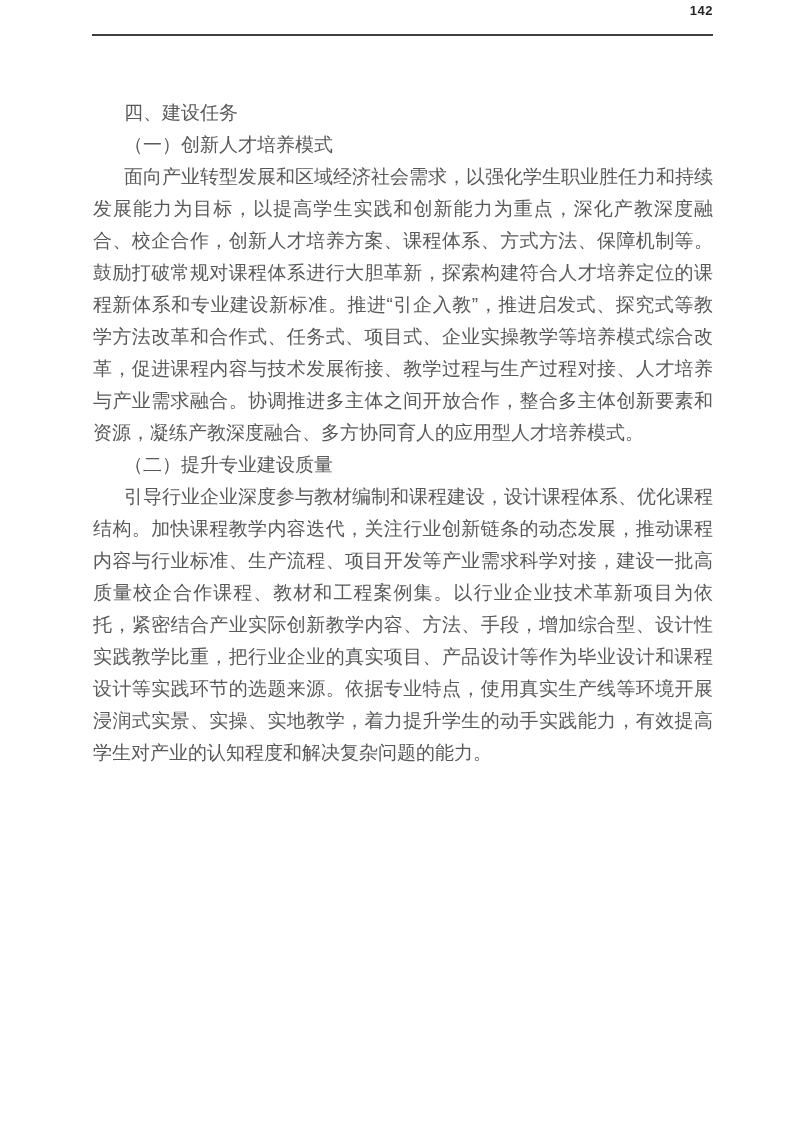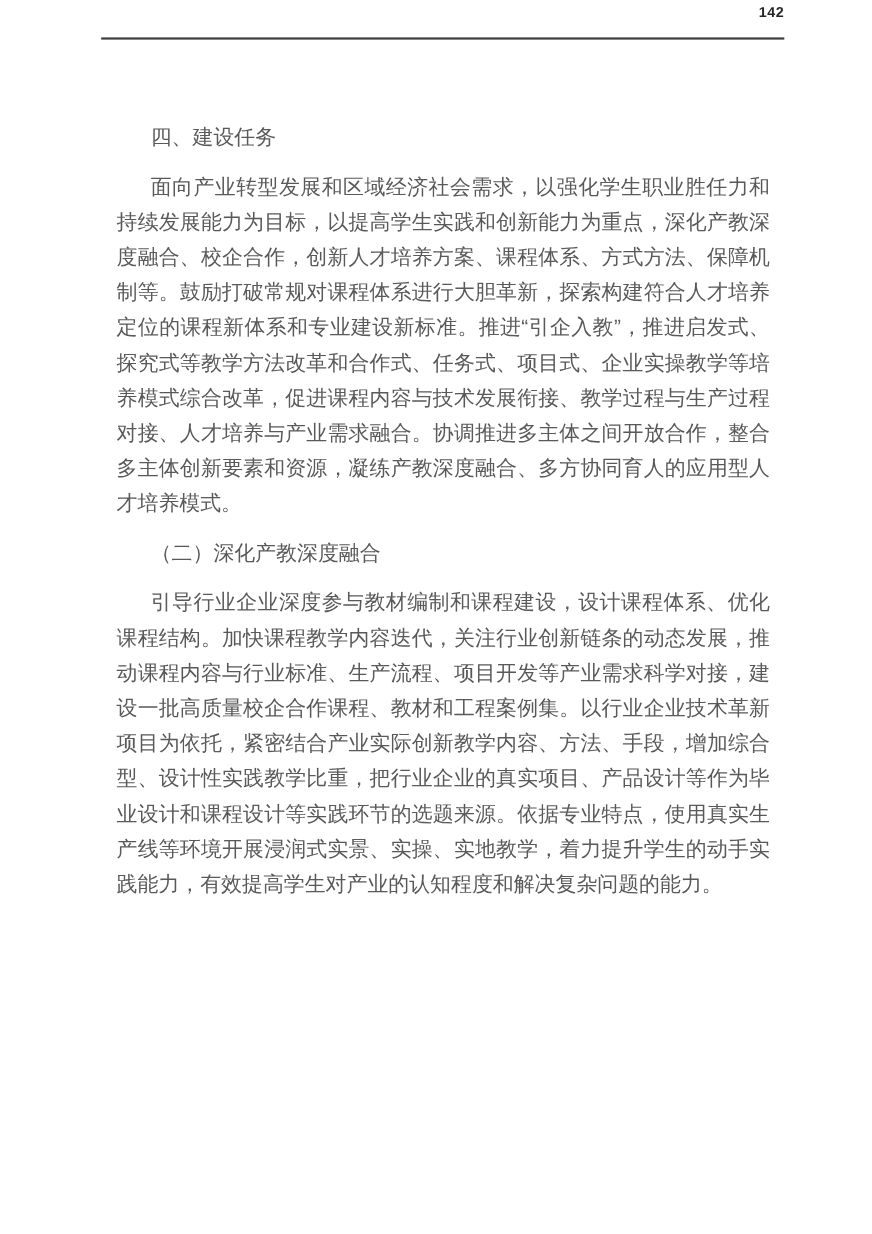--- a/index.html
+++ b/index.html
@@ -36,31 +36,32 @@
       position: absolute;
       top: 97px;
       left: 93px;
       width: 620px;
       font-size: 19px;
       line-height: 32px;
       color: #595959;
       text-align: justify;
     }
     .content p {
-      margin: 13px;
+      margin: 0;
       padding: 0;
       text-indent: 31px;
       word-break: break-all;
     }
   </style>
 </head>
 <body>
 
 <div class="page">
   <div class="page-number">142</div>
   <div class="header-rule"></div>
   <div class="content">
     <p>四、建设任务</p>
+    <p>（一）创新人才培养模式</p>
     <p>面向产业转型发展和区域经济社会需求，以强化学生职业胜任力和持续发展能力为目标，以提高学生实践和创新能力为重点，深化产教深度融合、校企合作，创新人才培养方案、课程体系、方式方法、保障机制等。鼓励打破常规对课程体系进行大胆革新，探索构建符合人才培养定位的课程新体系和专业建设新标准。推进“引企入教”，推进启发式、探究式等教学方法改革和合作式、任务式、项目式、企业实操教学等培养模式综合改革，促进课程内容与技术发展衔接、教学过程与生产过程对接、人才培养与产业需求融合。协调推进多主体之间开放合作，整合多主体创新要素和资源，凝练产教深度融合、多方协同育人的应用型人才培养模式。</p>
-    <p>（二）深化产教深度融合</p>
+    <p>（二）提升专业建设质量</p>
     <p>引导行业企业深度参与教材编制和课程建设，设计课程体系、优化课程结构。加快课程教学内容迭代，关注行业创新链条的动态发展，推动课程内容与行业标准、生产流程、项目开发等产业需求科学对接，建设一批高质量校企合作课程、教材和工程案例集。以行业企业技术革新项目为依托，紧密结合产业实际创新教学内容、方法、手段，增加综合型、设计性实践教学比重，把行业企业的真实项目、产品设计等作为毕业设计和课程设计等实践环节的选题来源。依据专业特点，使用真实生产线等环境开展浸润式实景、实操、实地教学，着力提升学生的动手实践能力，有效提高学生对产业的认知程度和解决复杂问题的能力。</p>
   </div>
 </div>
 
 </body></html>

